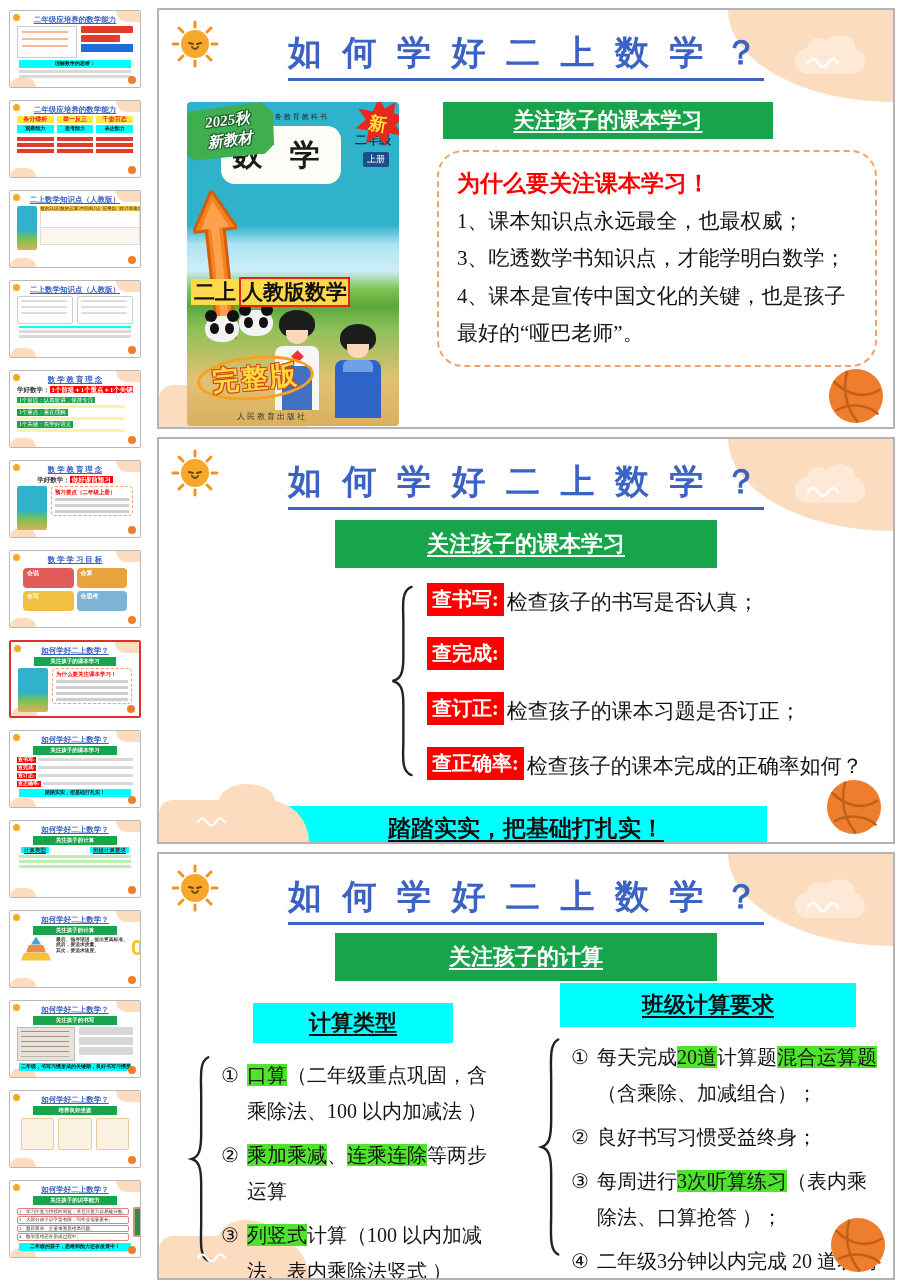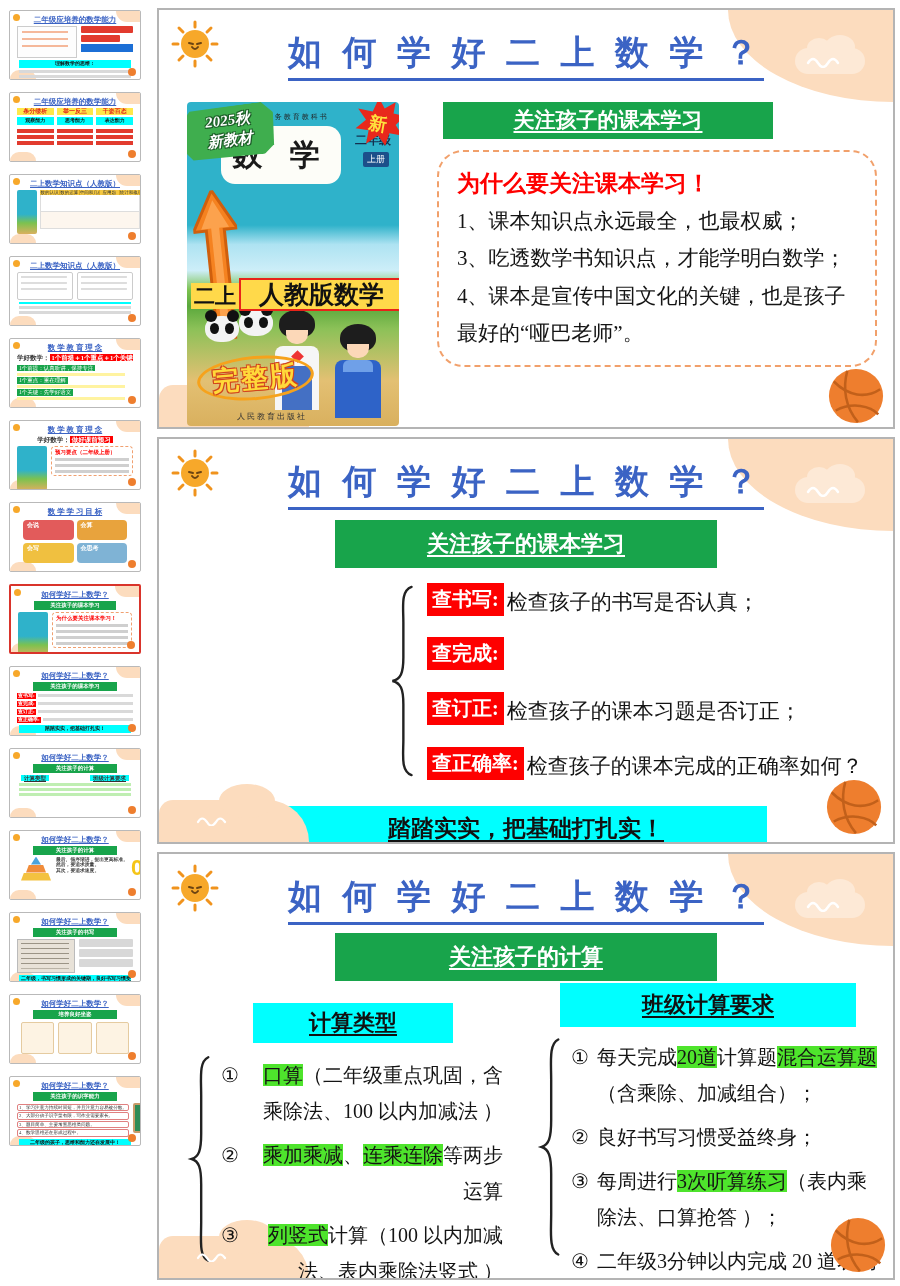--- a/index.html
+++ b/index.html
@@ -1,20 +1,20 @@
 <!DOCTYPE html>
 <html><head>
 <meta charset="utf-8">
 <style>
   html,body{margin:0;padding:0;background:#fff;}
   #app{position:relative;width:900px;height:1286px;background:#fff;overflow:hidden;
        font-family:"Liberation Serif","DejaVu Serif",serif;}
   
   #sidebar{position:absolute;left:0;top:0;width:150px;height:1286px;background:#fff;padding:10px 0 0 9px;box-sizing:border-box;}
-  .thumb{position:relative;width:132px;height:70px;margin-bottom:12px;background:#fff;border:1px solid #b9b9b9;
+  .thumb{position:relative;width:132px;height:78px;margin-bottom:12px;background:#fff;border:1px solid #b9b9b9;
          border-radius:2px;overflow:hidden;box-sizing:border-box;cursor:pointer;}
   .thumb.selected{border:2px solid #d9342b;}
   .thumb .sun-dot{position:absolute;left:3px;top:3px;width:7px;height:7px;border-radius:50%;background:#f7a82a;}
   .thumb .peach-tr{position:absolute;right:0;top:0;width:24px;height:11px;background:#fcdcbe;border-radius:0 0 0 14px;}
   .thumb .peach-bl{position:absolute;left:0;bottom:0;width:26px;height:9px;background:#fcdcbe;border-radius:14px 14px 0 0;}
   .thumb .ball-dot{position:absolute;right:4px;bottom:3px;width:8px;height:8px;border-radius:50%;background:#ee7e2e;}
   .tprev{position:relative;padding:1px 7px 2px;font-size:6px;line-height:1.2;color:#333;}
   .ttitle{color:#3b63c4;font-weight:bold;font-size:7.5px;text-align:center;text-decoration:underline;margin:3px 0 2px;white-space:nowrap;overflow:hidden;}
   .tgban{background:#18a44b;color:#fff;font-size:5.5px;font-weight:bold;text-align:center;width:72%;margin:0 auto 2px;padding:1px 0;white-space:nowrap;overflow:hidden;}
   .tcyan{background:#00ffff;color:#111;font-size:5px;text-align:center;margin:2px 2px 0;padding:1px 2px;white-space:nowrap;overflow:hidden;font-weight:bold;}
@@ -107,21 +107,21 @@
   .bk-burst-green{position:absolute;left:-4px;top:4px;width:92px;height:52px;background:#3fae4e;transform:rotate(-7deg);
      clip-path:polygon(2% 18%,10% 2%,88% 0%,100% 22%,97% 84%,86% 100%,8% 96%,0% 78%);
      color:#fff;font-weight:bold;font-size:15px;font-style:italic;text-align:center;line-height:1.35;padding-top:4px;box-sizing:border-box;
      text-shadow:1px 1px 0 #1c5c28,-1px 1px 0 #1c5c28,1px -1px 0 #1c5c28,-1px -1px 0 #1c5c28;}
   .bk-burst-red{position:absolute;right:-6px;top:-4px;width:52px;height:52px;background:#e8281c;
      clip-path:polygon(50% 0,61% 20%,82% 8%,78% 30%,100% 35%,82% 52%,95% 72%,70% 68%,62% 92%,48% 72%,25% 88%,30% 62%,5% 58%,25% 42%,10% 20%,38% 26%);}
   .bk-burst-red b{position:absolute;left:16px;top:14px;color:#ffe23d;font-size:18px;transform:rotate(10deg);}
   .bk-arrow{position:absolute;left:10px;top:88px;width:44px;height:150px;transform:rotate(-6deg);}
   .bk-banner{position:absolute;left:4px;top:176px;white-space:nowrap;z-index:3;}
   .bk-banner .b1{background:#ffd94a;color:#111;font-weight:bold;font-size:21px;padding:1px 3px;}
-  .bk-banner .b2{background:#ffd94a;color:#111;font-weight:bold;font-size:25px;padding:1px 18px;border:2px solid #e82319;}
+  .bk-banner .b2{background:#ffd94a;color:#111;font-weight:bold;font-size:21px;padding:1px 1px;border:2px solid #e82319;}
   .panda{position:absolute;width:34px;height:26px;background:#f3f3f3;border-radius:46%;z-index:2;}
   .panda::before,.panda::after{content:"";position:absolute;top:-6px;width:12px;height:12px;background:#111;border-radius:50%;}
   .panda::before{left:0;} .panda::after{right:0;}
   .panda i{position:absolute;top:7px;width:9px;height:11px;background:#111;border-radius:50%;}
   .panda .e1{left:5px;} .panda .e2{right:5px;}
   .kid{position:absolute;z-index:2;}
   .kid .hair{width:36px;height:28px;background:#1d1d1d;border-radius:50% 50% 44% 44%;margin:0 auto;}
   .kid .face{width:22px;height:14px;background:#fcd8b8;border-radius:0 0 10px 10px;margin:-8px auto 0;}
   .kid .body{position:relative;margin:2px auto 0;border-radius:8px 8px 0 0;}
   .girl .body{width:44px;height:64px;background:#f6f6f6;}
@@ -157,21 +157,21 @@
   .cyanhead{background:#00ffff;text-align:center;font-weight:bold;font-size:22px;color:#111;}
   .cyanhead u{text-underline-offset:4px;}
   .colL .cyanhead{width:200px;height:40px;line-height:40px;margin:22px auto 10px;}
   .colR .cyanhead{width:296px;height:44px;line-height:44px;margin:2px auto 8px;}
   .listwrap{display:flex;align-items:flex-start;}
   .calc-list{margin:4px 0 0 8px;}
   .calc-item{display:flex;font-size:20px;line-height:1.8;color:#141414;margin-bottom:8px;}
   .calc-item .num{flex:0 0 26px;}
   .calc-item .segs{flex:1;}
   .hl{background:#4ee42c;}
-  .colL .calc-item .segs{max-width:256px;text-align:right;}
+  .colL .calc-item .segs{max-width:256px;}
   .colR .calc-item .segs{max-width:292px;}
 </style>
 </head>
 <body>
 
 <div id="app">
 
   <div id="sidebar">
       <div class="thumb">
         <span class="sun-dot"></span>

